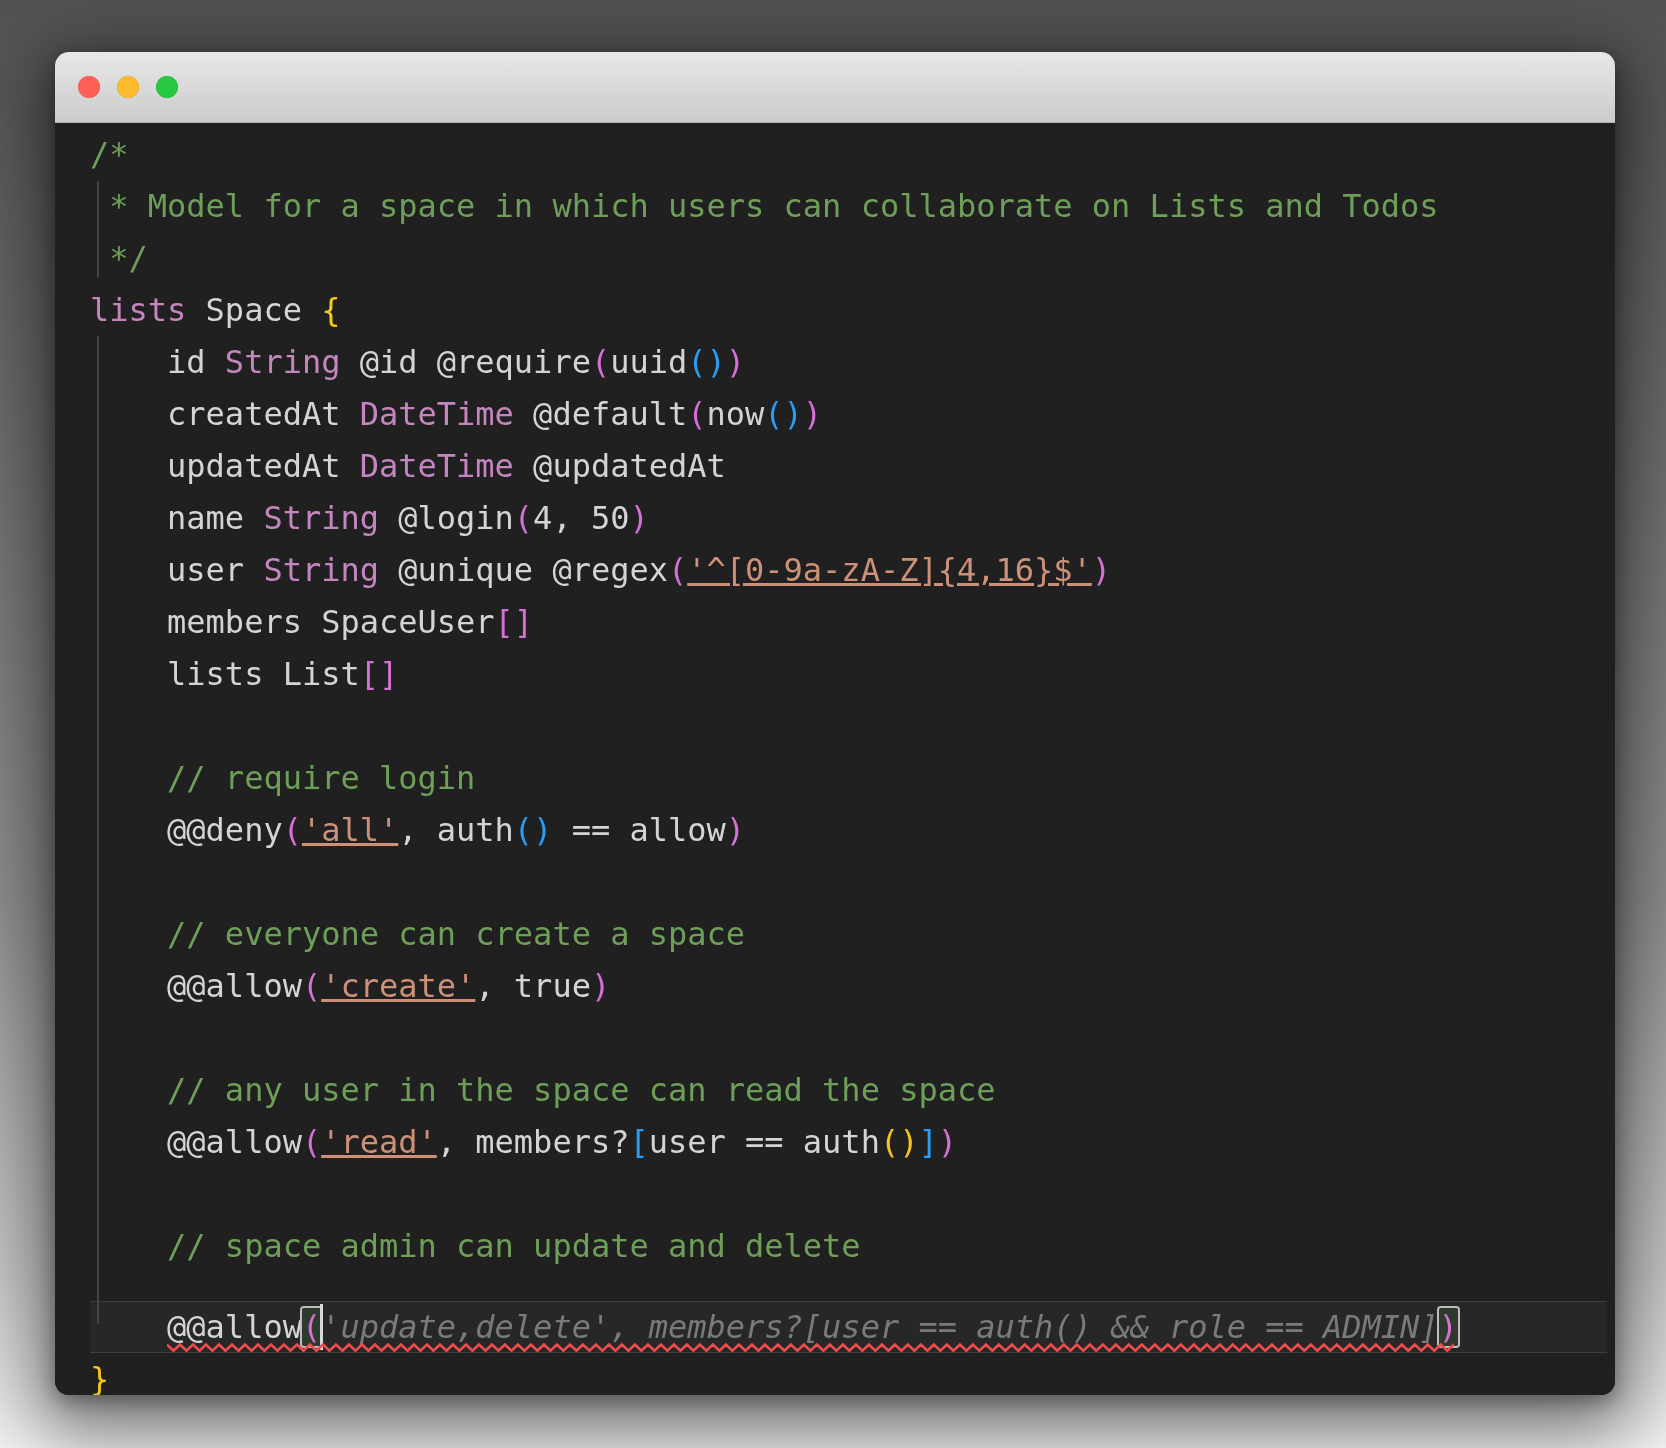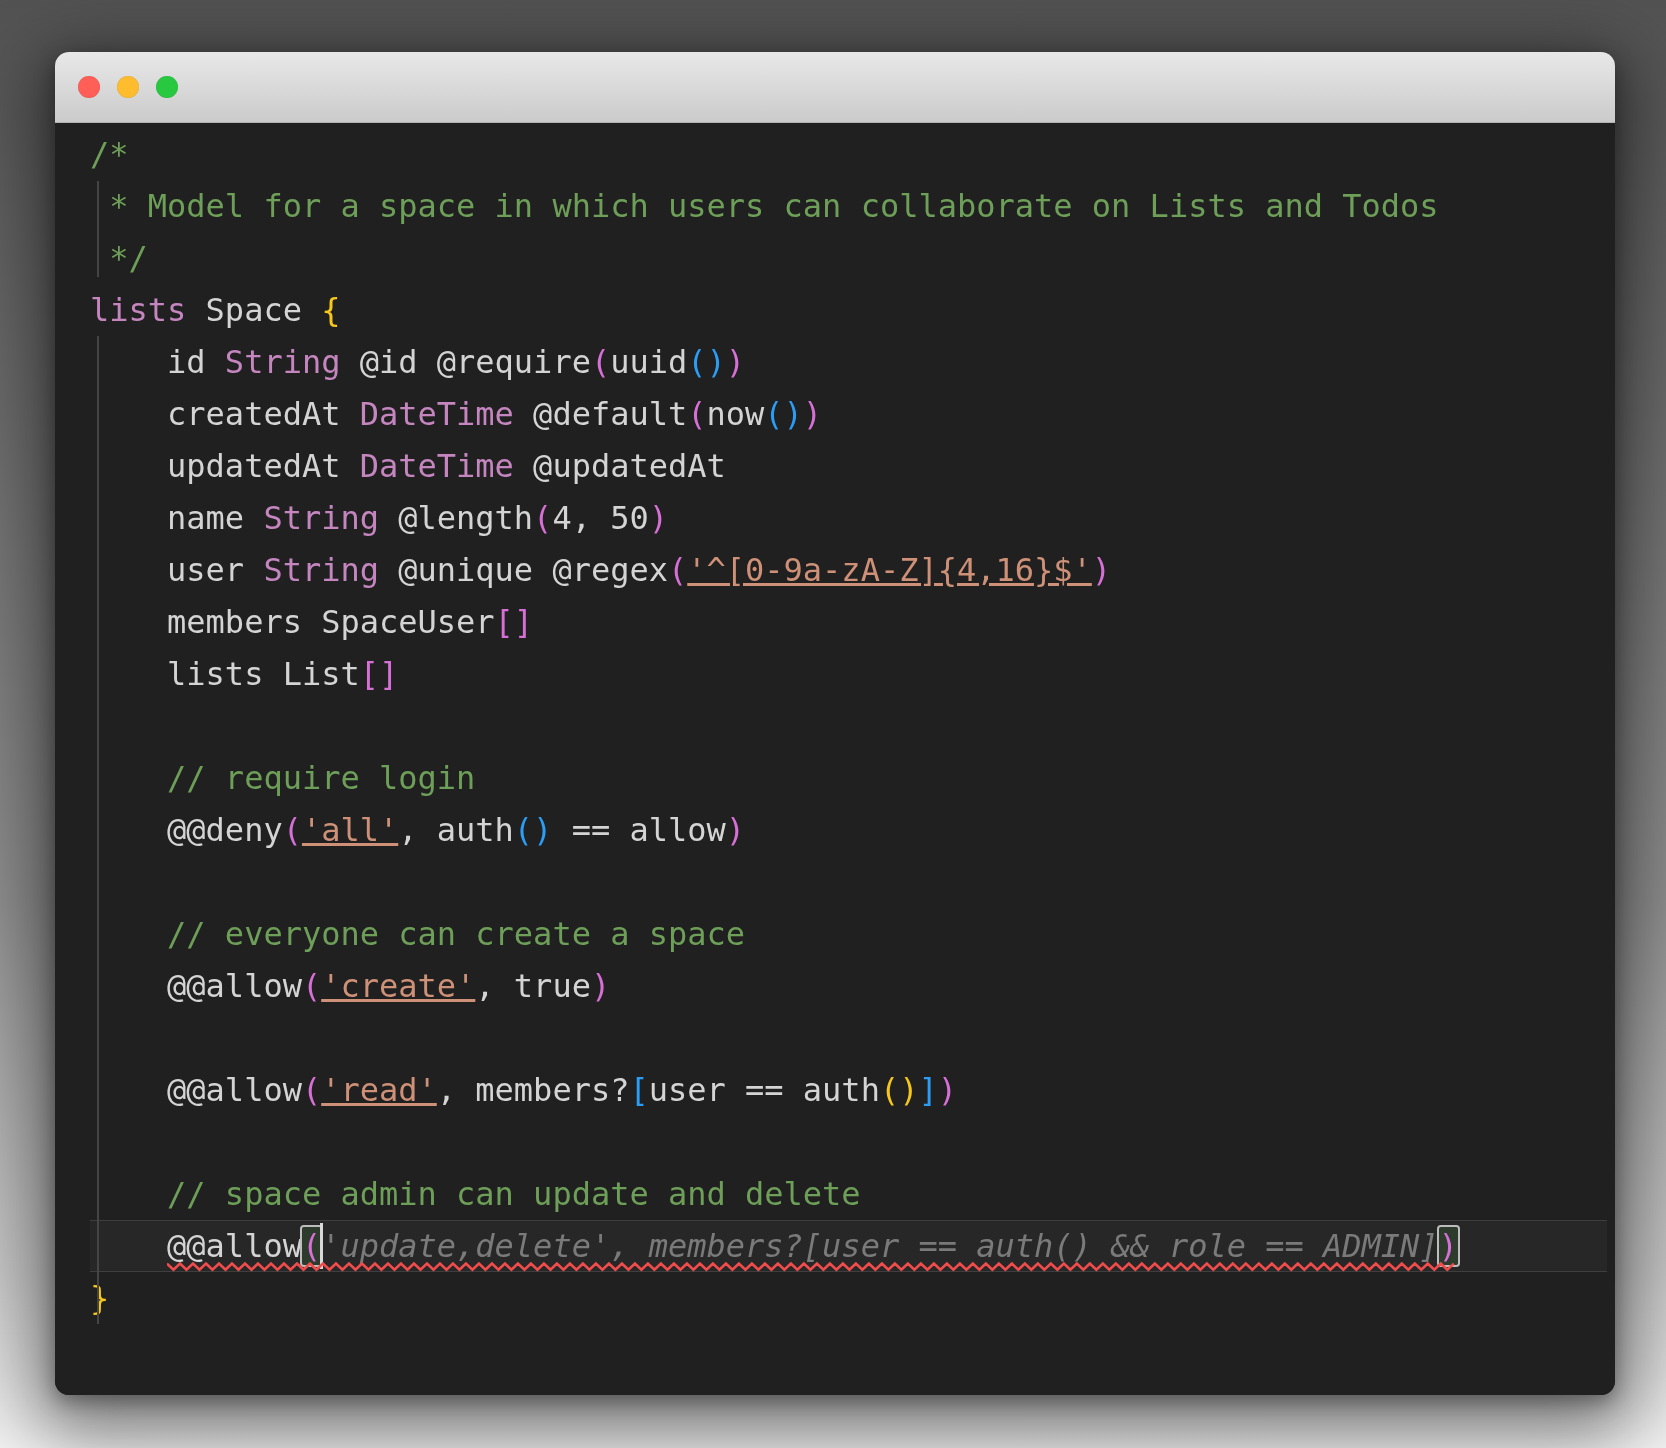--- a/index.html
+++ b/index.html
@@ -24,20 +24,21 @@
     position:relative;height:1272px;box-sizing:border-box;
     padding:5px 8px 0 35px;
     background:var(--c-bg);
     font-size:32px;line-height:52px;color:var(--c-plain);
   }
   .code{position:relative;z-index:1;}
   .line{white-space:pre;height:52px;position:relative;}
   .line.current{
     background:rgba(255,255,255,.035);
     box-shadow:inset 0 1px 0 #3e3e3e,inset 0 -1px 0 #3e3e3e;
+    margin-top:29px;
   }
   .indent-guide{position:absolute;left:42px;width:2px;background:#454545;z-index:2;pointer-events:none;}
   .guide-comment{top:58px;height:96px;}
   .guide-body{top:213px;height:988px;}
   .tk-plain{color:var(--c-plain);}
   .tk-comment{color:var(--c-comment);}
   .tk-kw{color:var(--c-kw);}
   .tk-type{color:var(--c-type);}
   .tk-str{color:var(--c-str);text-decoration:underline;}
   .tk-b1{color:var(--c-b1);}
@@ -64,31 +65,32 @@
     <div class="indent-guide guide-comment"></div>
     <div class="indent-guide guide-body"></div>
     <div class="code">
         <div class="line"><span class="tk-comment">/*</span></div>
         <div class="line"><span class="tk-comment"> * Model for a space in which users can collaborate on Lists and Todos</span></div>
         <div class="line"><span class="tk-comment"> */</span></div>
         <div class="line"><span class="tk-kw">lists</span><span class="tk-plain"> Space </span><span class="tk-b1">{</span></div>
         <div class="line"><span class="tk-plain">    id </span><span class="tk-type">String</span><span class="tk-plain"> @id @require</span><span class="tk-b2">(</span><span class="tk-plain">uuid</span><span class="tk-b3">()</span><span class="tk-b2">)</span></div>
         <div class="line"><span class="tk-plain">    createdAt </span><span class="tk-type">DateTime</span><span class="tk-plain"> @default</span><span class="tk-b2">(</span><span class="tk-plain">now</span><span class="tk-b3">()</span><span class="tk-b2">)</span></div>
         <div class="line"><span class="tk-plain">    updatedAt </span><span class="tk-type">DateTime</span><span class="tk-plain"> @updatedAt</span></div>
-        <div class="line"><span class="tk-plain">    name </span><span class="tk-type">String</span><span class="tk-plain"> @length</span><span class="tk-b2">(</span><span class="tk-plain">4, 50</span><span class="tk-b2">)</span></div>
+        <div class="line"><span class="tk-plain">    name </span><span class="tk-type">String</span><span class="tk-plain"> @login</span><span class="tk-b2">(</span><span class="tk-plain">4, 50</span><span class="tk-b2">)</span></div>
         <div class="line"><span class="tk-plain">    user </span><span class="tk-type">String</span><span class="tk-plain"> @unique @regex</span><span class="tk-b2">(</span><span class="tk-str">'^[0-9a-zA-Z]{4,16}$'</span><span class="tk-b2">)</span></div>
         <div class="line"><span class="tk-plain">    members SpaceUser</span><span class="tk-b2">[]</span></div>
         <div class="line"><span class="tk-plain">    lists List</span><span class="tk-b2">[]</span></div>
         <div class="line"></div>
         <div class="line"><span class="tk-comment">    // require login</span></div>
         <div class="line"><span class="tk-plain">    @@deny</span><span class="tk-b2">(</span><span class="tk-str">'all'</span><span class="tk-plain">, auth</span><span class="tk-b3">()</span><span class="tk-plain"> == allow</span><span class="tk-b2">)</span></div>
         <div class="line"></div>
         <div class="line"><span class="tk-comment">    // everyone can create a space</span></div>
         <div class="line"><span class="tk-plain">    @@allow</span><span class="tk-b2">(</span><span class="tk-str">'create'</span><span class="tk-plain">, true</span><span class="tk-b2">)</span></div>
         <div class="line"></div>
+        <div class="line"><span class="tk-comment">    // any user in the space can read the space</span></div>
         <div class="line"><span class="tk-plain">    @@allow</span><span class="tk-b2">(</span><span class="tk-str">'read'</span><span class="tk-plain">, members?</span><span class="tk-b3">[</span><span class="tk-plain">user == auth</span><span class="tk-b1">()</span><span class="tk-b3">]</span><span class="tk-b2">)</span></div>
         <div class="line"></div>
         <div class="line"><span class="tk-comment">    // space admin can update and delete</span></div>
         <div class="line current"><span class="tk-plain">    @@allow</span><span class="tk-b2 match">(</span><span class="cursor"></span><span class="tk-ghost">'update,delete', members?[user == auth() &amp;&amp; role == ADMIN]</span><span class="tk-b2 match">)</span><svg viewBox="0 0 1291 11" preserveAspectRatio="none" class="squiggle" style="left: 4ch; width: 67ch;">
             <polyline points="0,2.6 6.5,8.8 13,2.6 19.5,8.8 26,2.6 32.5,8.8 39,2.6 45.5,8.8 52,2.6 58.5,8.8 65,2.6 71.5,8.8 78,2.6 84.5,8.8 91,2.6 97.5,8.8 104,2.6 110.5,8.8 117,2.6 123.5,8.8 130,2.6 136.5,8.8 143,2.6 149.5,8.8 156,2.6 162.5,8.8 169,2.6 175.5,8.8 182,2.6 188.5,8.8 195,2.6 201.5,8.8 208,2.6 214.5,8.8 221,2.6 227.5,8.8 234,2.6 240.5,8.8 247,2.6 253.5,8.8 260,2.6 266.5,8.8 273,2.6 279.5,8.8 286,2.6 292.5,8.8 299,2.6 305.5,8.8 312,2.6 318.5,8.8 325,2.6 331.5,8.8 338,2.6 344.5,8.8 351,2.6 357.5,8.8 364,2.6 370.5,8.8 377,2.6 383.5,8.8 390,2.6 396.5,8.8 403,2.6 409.5,8.8 416,2.6 422.5,8.8 429,2.6 435.5,8.8 442,2.6 448.5,8.8 455,2.6 461.5,8.8 468,2.6 474.5,8.8 481,2.6 487.5,8.8 494,2.6 500.5,8.8 507,2.6 513.5,8.8 520,2.6 526.5,8.8 533,2.6 539.5,8.8 546,2.6 552.5,8.8 559,2.6 565.5,8.8 572,2.6 578.5,8.8 585,2.6 591.5,8.8 598,2.6 604.5,8.8 611,2.6 617.5,8.8 624,2.6 630.5,8.8 637,2.6 643.5,8.8 650,2.6 656.5,8.8 663,2.6 669.5,8.8 676,2.6 682.5,8.8 689,2.6 695.5,8.8 702,2.6 708.5,8.8 715,2.6 721.5,8.8 728,2.6 734.5,8.8 741,2.6 747.5,8.8 754,2.6 760.5,8.8 767,2.6 773.5,8.8 780,2.6 786.5,8.8 793,2.6 799.5,8.8 806,2.6 812.5,8.8 819,2.6 825.5,8.8 832,2.6 838.5,8.8 845,2.6 851.5,8.8 858,2.6 864.5,8.8 871,2.6 877.5,8.8 884,2.6 890.5,8.8 897,2.6 903.5,8.8 910,2.6 916.5,8.8 923,2.6 929.5,8.8 936,2.6 942.5,8.8 949,2.6 955.5,8.8 962,2.6 968.5,8.8 975,2.6 981.5,8.8 988,2.6 994.5,8.8 1001,2.6 1007.5,8.8 1014,2.6 1020.5,8.8 1027,2.6 1033.5,8.8 1040,2.6 1046.5,8.8 1053,2.6 1059.5,8.8 1066,2.6 1072.5,8.8 1079,2.6 1085.5,8.8 1092,2.6 1098.5,8.8 1105,2.6 1111.5,8.8 1118,2.6 1124.5,8.8 1131,2.6 1137.5,8.8 1144,2.6 1150.5,8.8 1157,2.6 1163.5,8.8 1170,2.6 1176.5,8.8 1183,2.6 1189.5,8.8 1196,2.6 1202.5,8.8 1209,2.6 1215.5,8.8 1222,2.6 1228.5,8.8 1235,2.6 1241.5,8.8 1248,2.6 1254.5,8.8 1261,2.6 1267.5,8.8 1274,2.6 1280.5,8.8 1287,2.6" fill="none" stroke="#f14c4c" stroke-width="2.6"></polyline>
           </svg></div>
         <div class="line"><span class="tk-b1">}</span></div>
       </div>
   </div>
 </div>

